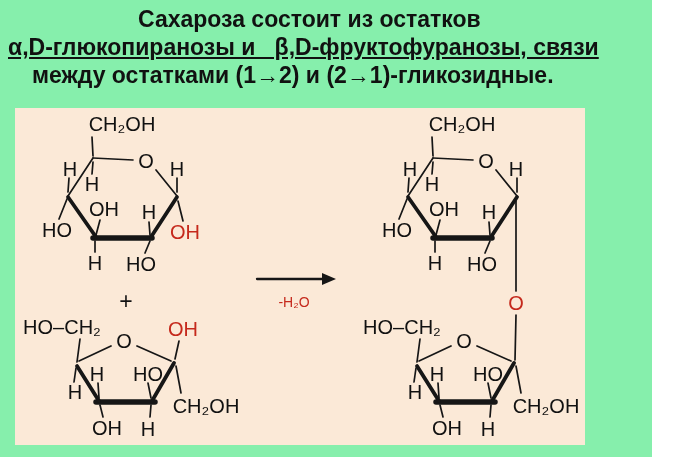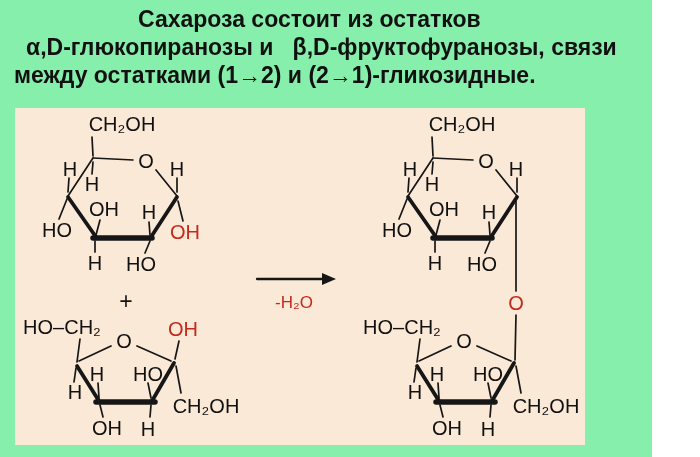--- a/index.html
+++ b/index.html
@@ -6,34 +6,34 @@
   #canvas{
     position:relative;width:652px;height:457px;background:#86efac;
     font-family:"Liberation Sans","DejaVu Sans",sans-serif;overflow:hidden;
   }
   .title{
     position:absolute;top:5px;left:0;width:700px;
     font-weight:bold;font-size:23px;line-height:28px;color:#111111;
     white-space:nowrap;
   }
   .t1{padding-left:138px;}
-  .t2{padding-left:26px;}
-  .t3{padding-left:14px;}
+  .t2{padding-left:8px;text-decoration:underline;}
+  .t3{padding-left:32px;}
   .panel{
     position:absolute;left:15px;top:108px;width:570px;height:337px;
     background:#fbe9d7;
   }
   svg.bonds{position:absolute;left:0;top:0;}
   .atom{
     position:absolute;transform:translate(-50%,-50%);
     font-size:20px;color:#111111;white-space:nowrap;line-height:1;
   }
   .red{color:#c5291c;}
   .plus{font-size:23px;}
-  .cond{font-size:17px;font-weight:bold;font-weight:normal;}
+  .cond{font-size:14px;font-weight:bold;font-weight:normal;}
 </style>
 </head>
 <body>
 
 <div id="canvas">
 
   <div class="title">
     <div class="t1">Сахароза состоит из остатков</div>
     <div class="t2">α,D-глюкопиранозы и&nbsp;&nbsp;&nbsp;β,D-фруктофуранозы, связи</div>
     <div class="t3">между остатками (1→2) и (2→1)-гликозидные.</div>

